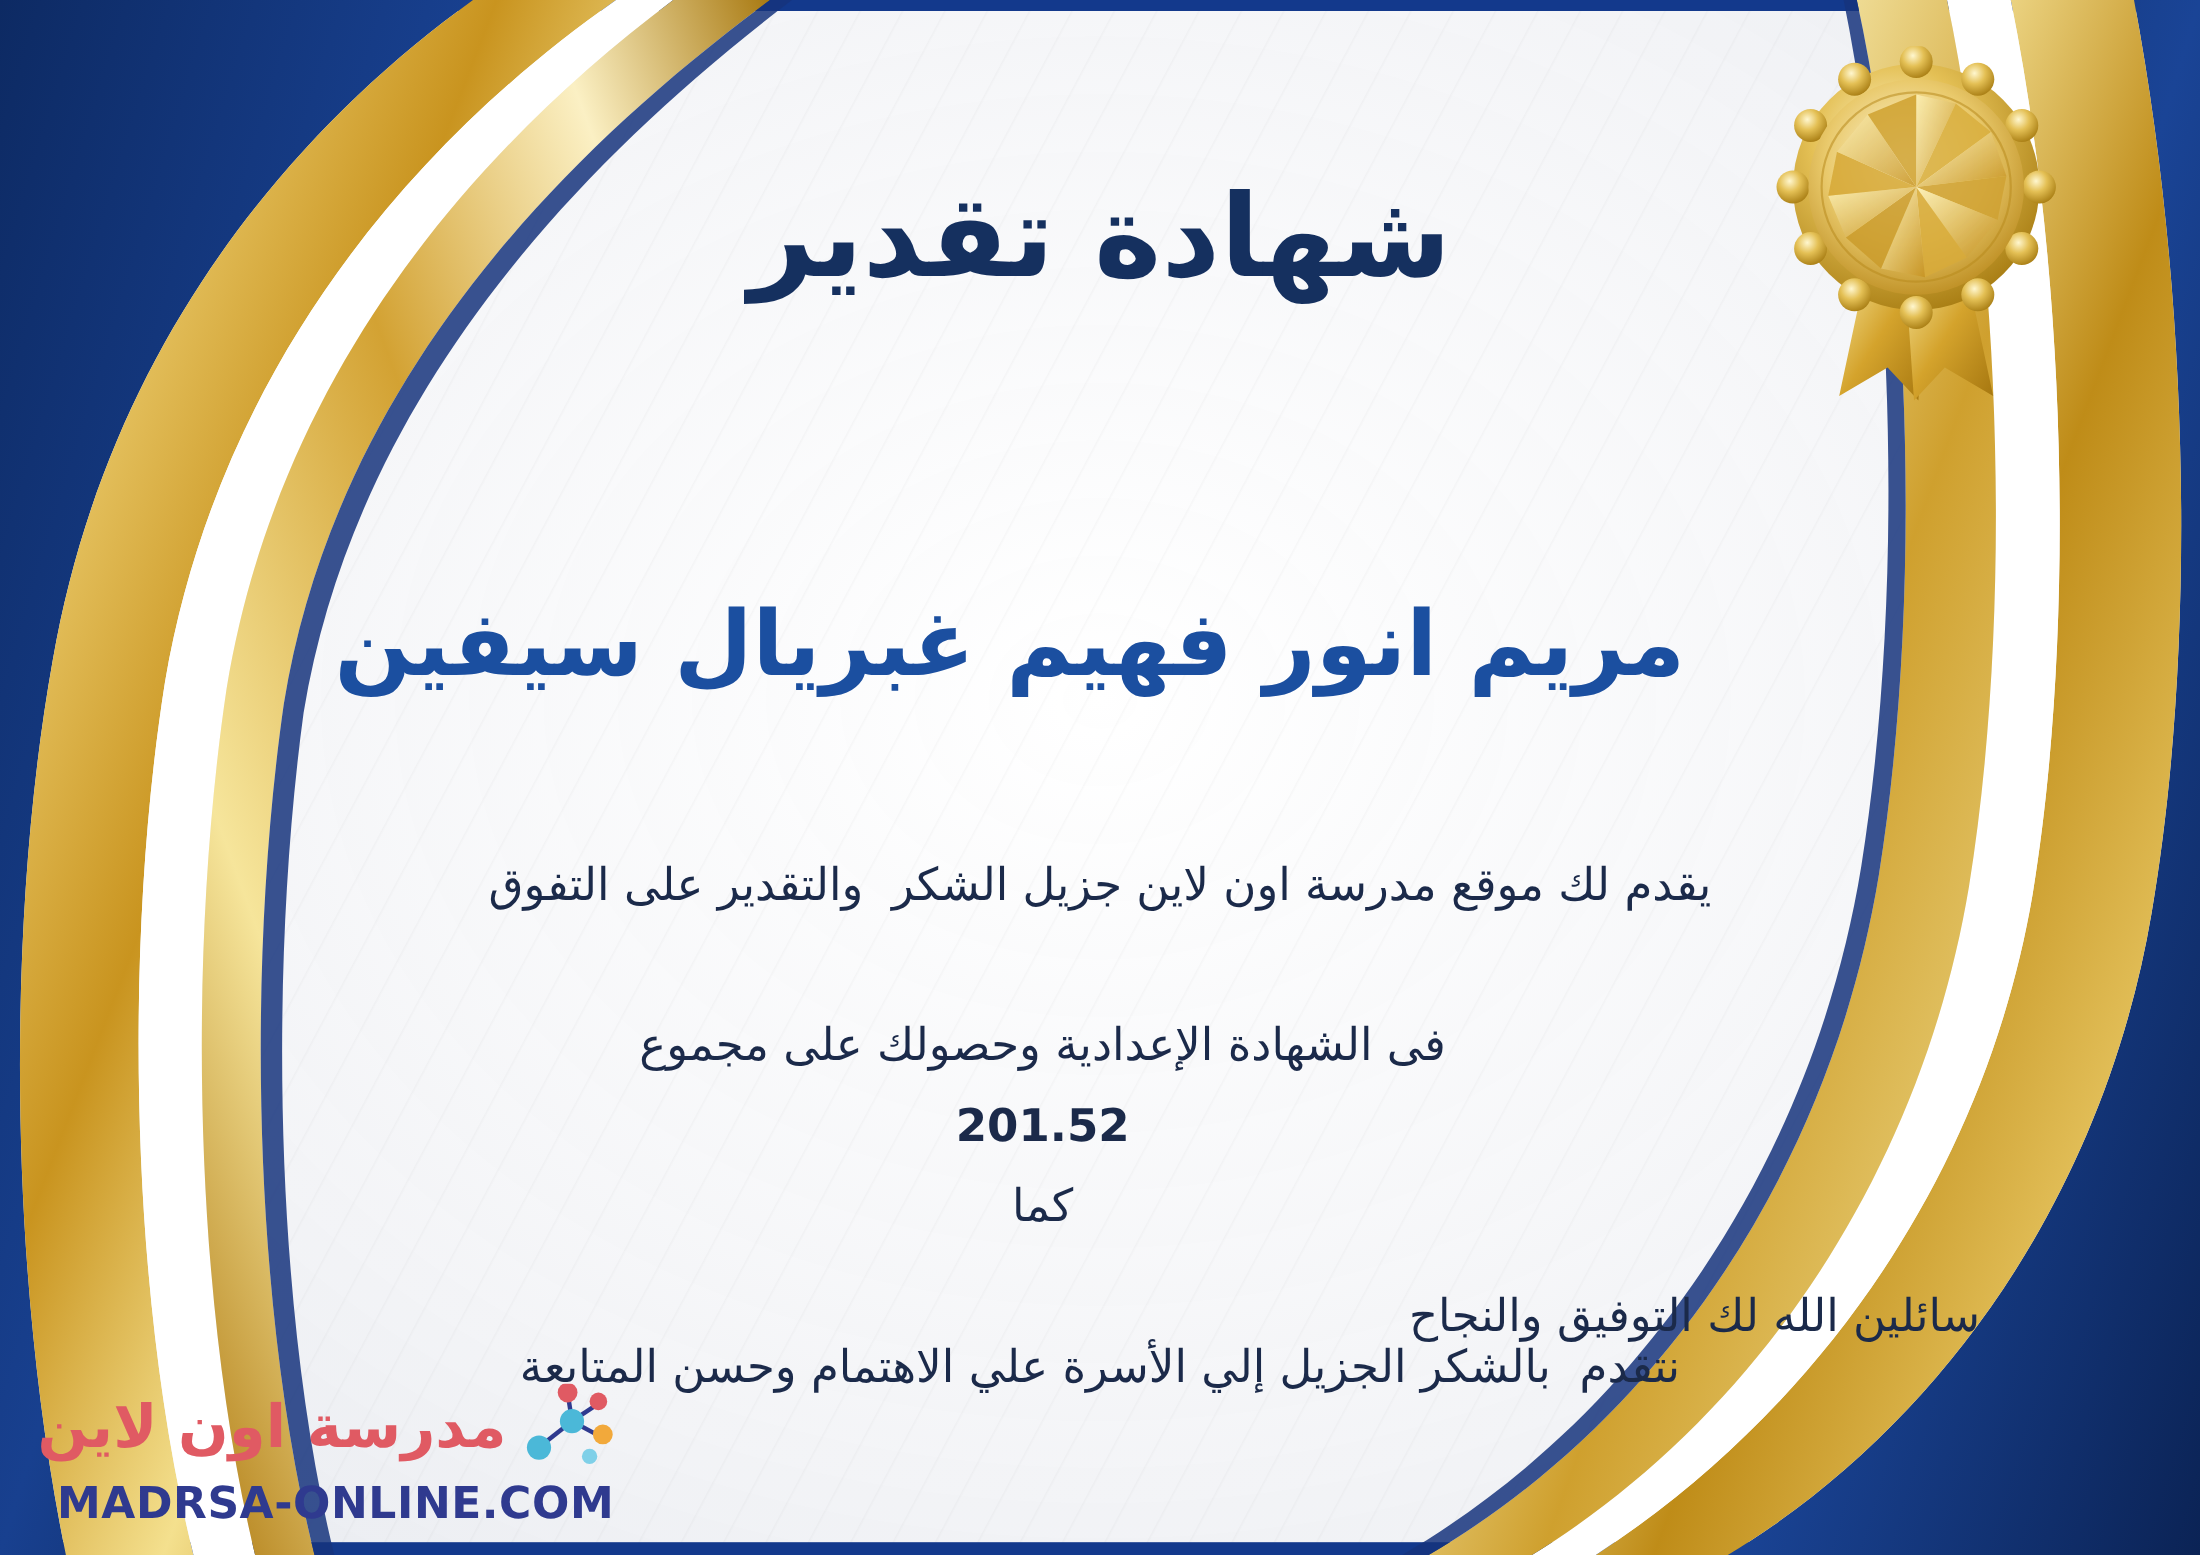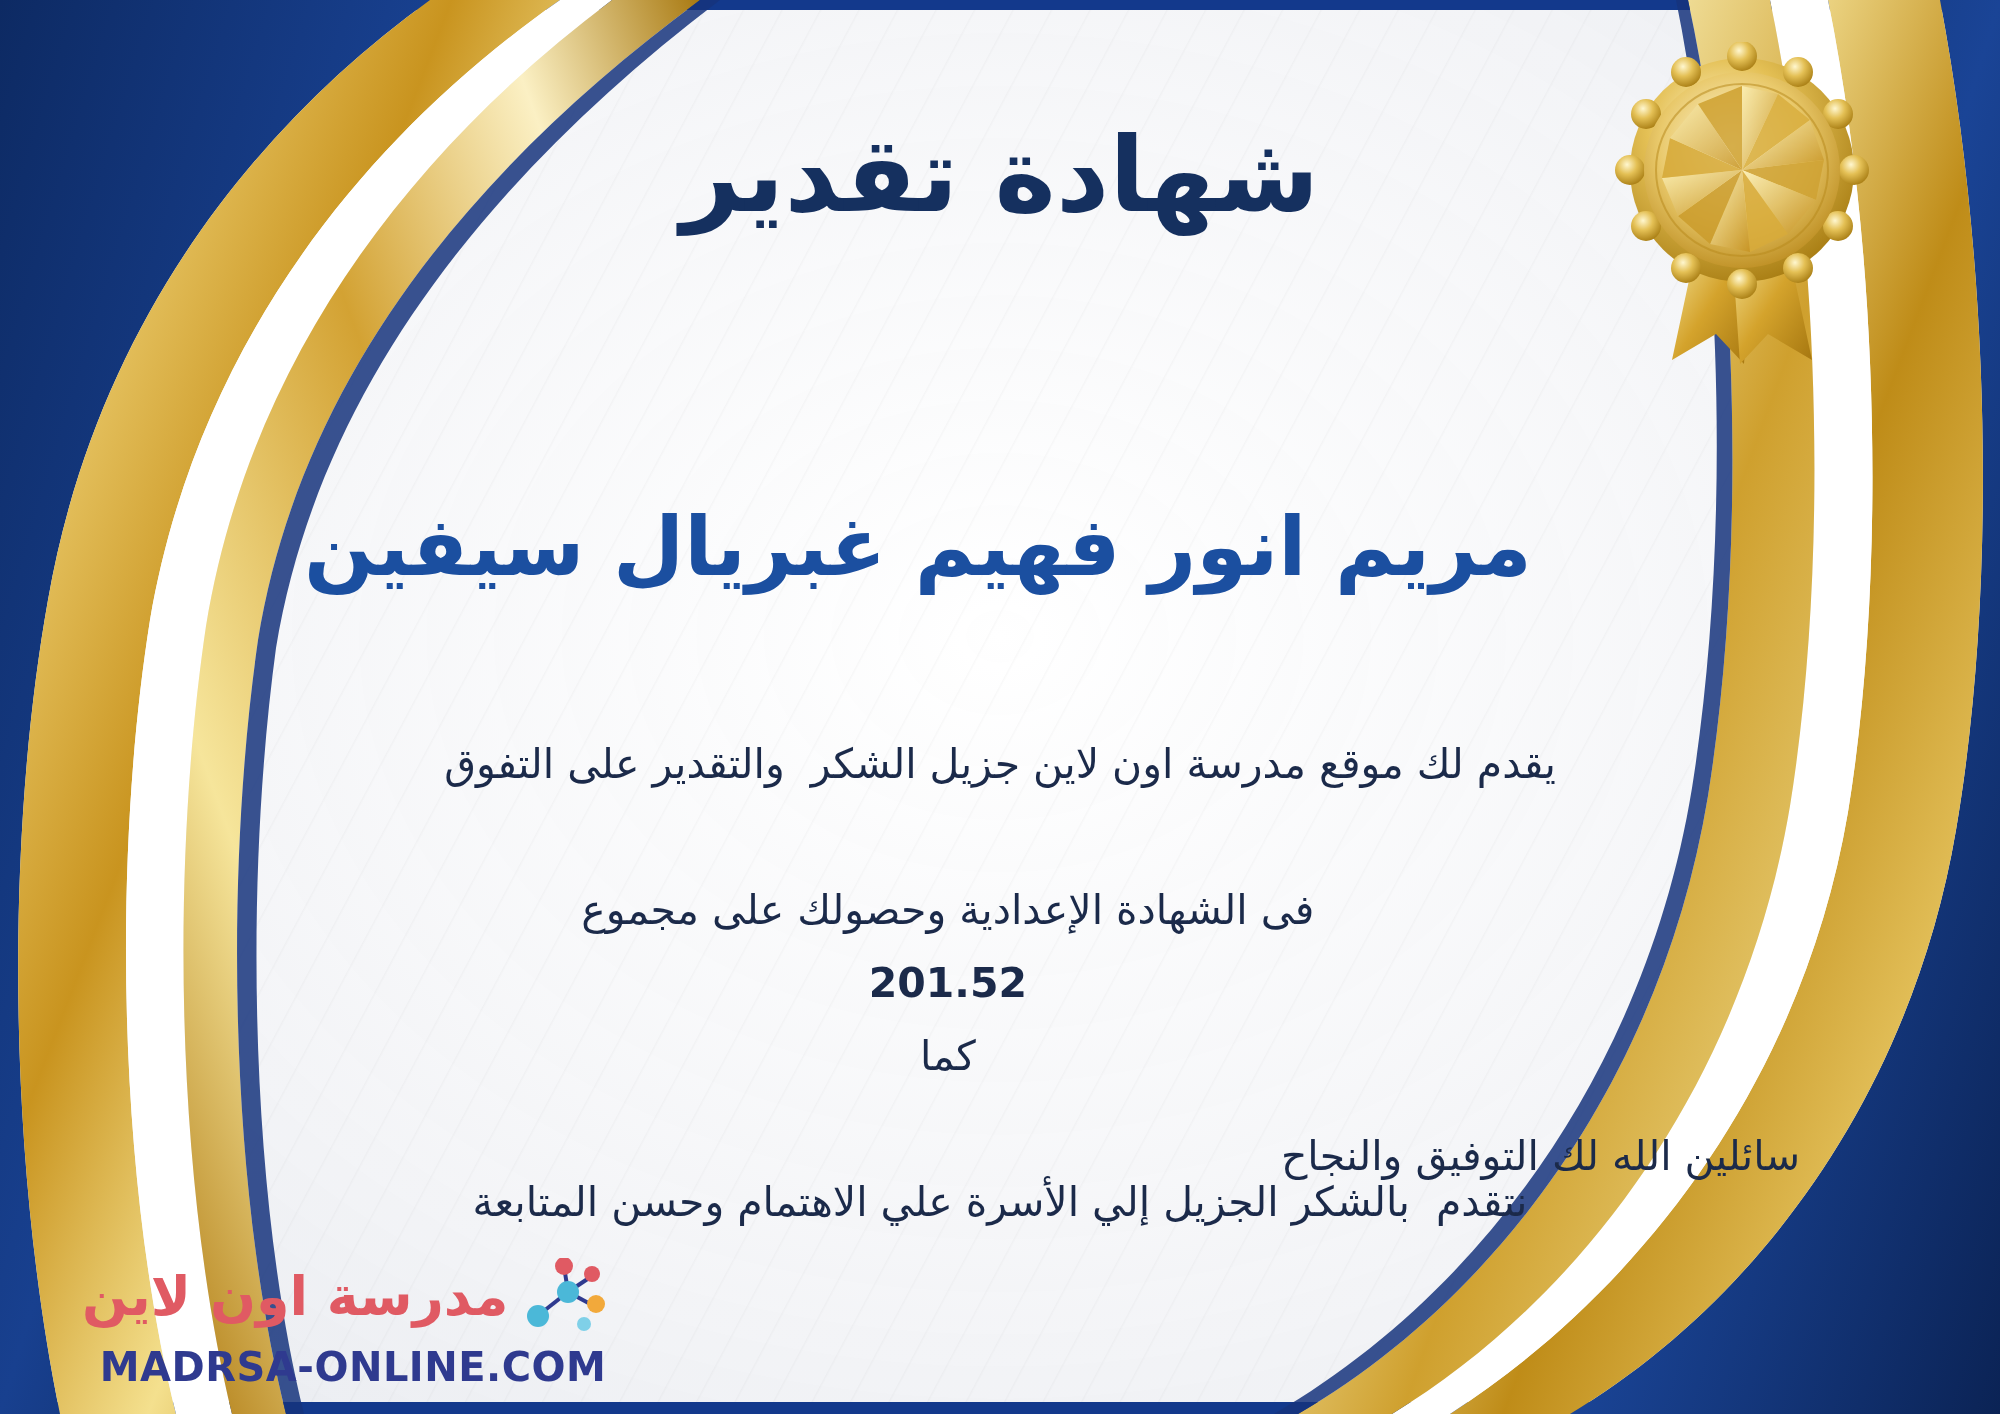--- a/index.html
+++ b/index.html
@@ -58,20 +58,21 @@
   .edge-bottom {
     position: absolute; bottom: 0; left: 0; width: 2000px; height: 12px;
     background: #13398c;
   }
 
   
   .content {
     position: absolute;
     inset: 0;
     z-index: 5;
+    margin-top: 40px;
   }
 
   .title {
     position: absolute;
     top: 118px;
     left: 0;
     width: 2000px;
     text-align: center;
     font-size: 104px;
     font-weight: 700;
@@ -133,21 +134,20 @@
 
   
   .brand {
     position: absolute;
     left: 34px;
     bottom: 24px;
     display: flex;
     flex-direction: column;
     align-items: flex-start;
     z-index: 6;
-    margin-left: 48px;
   }
   .brand-row {
     display: flex;
     align-items: center;
     gap: 10px;
     flex-direction: row-reverse;
   }
   .brand-ar {
     font-size: 54px;
     font-weight: 700;

